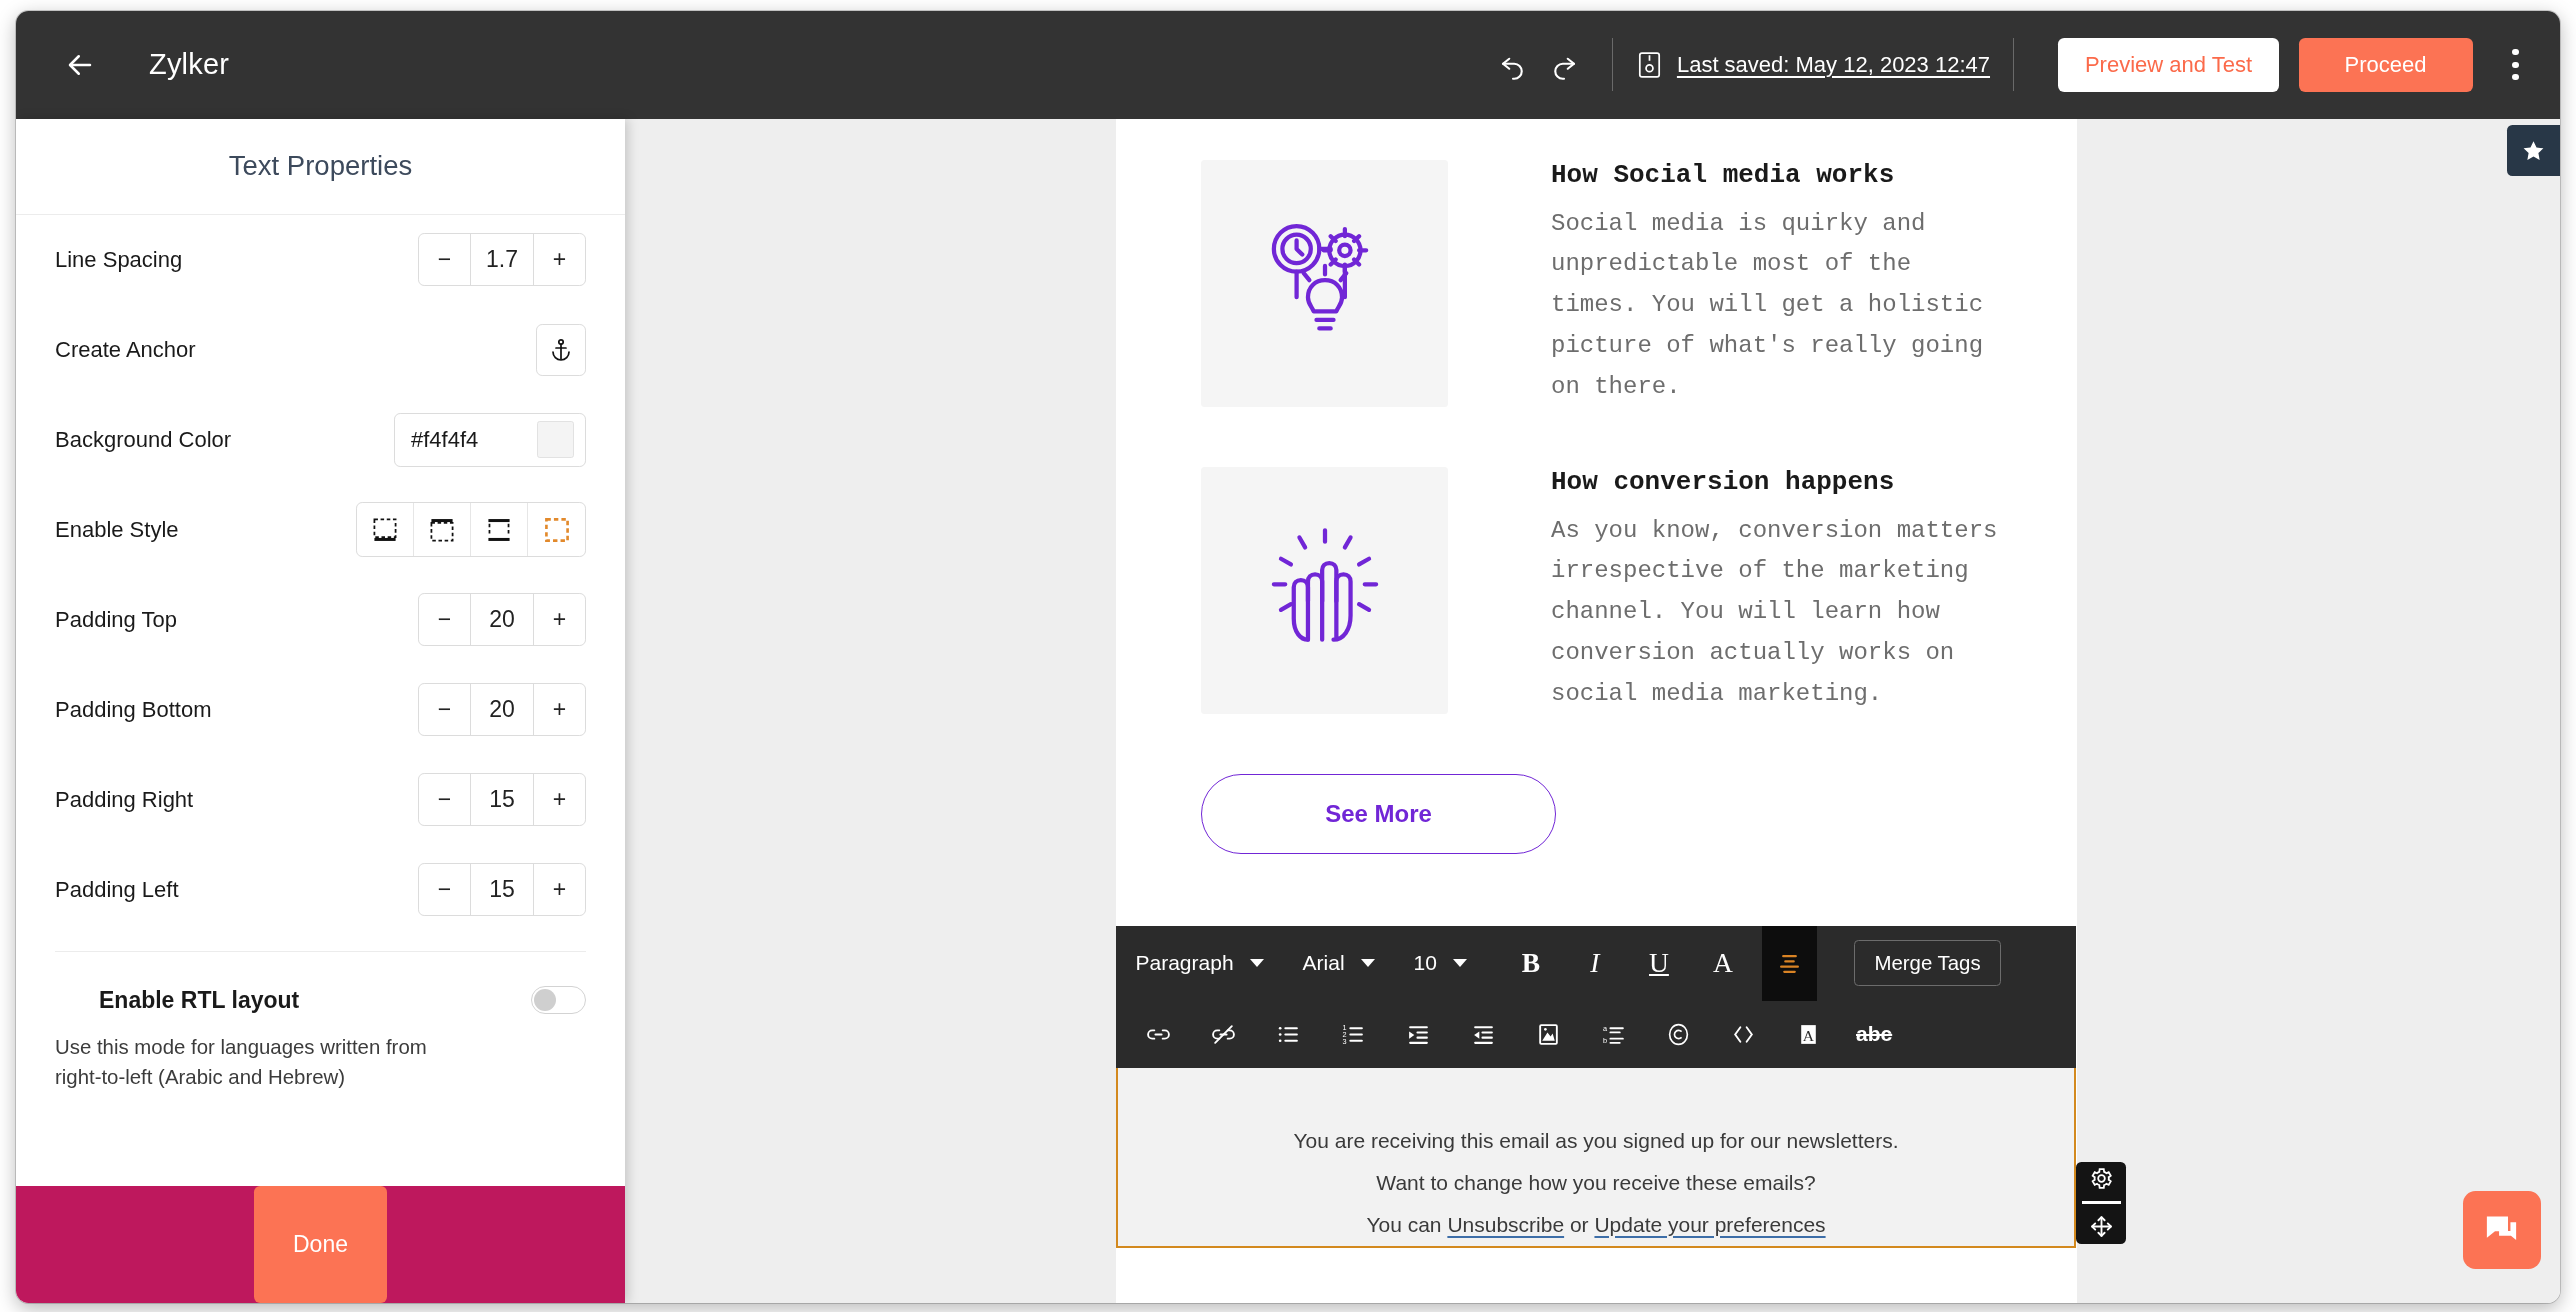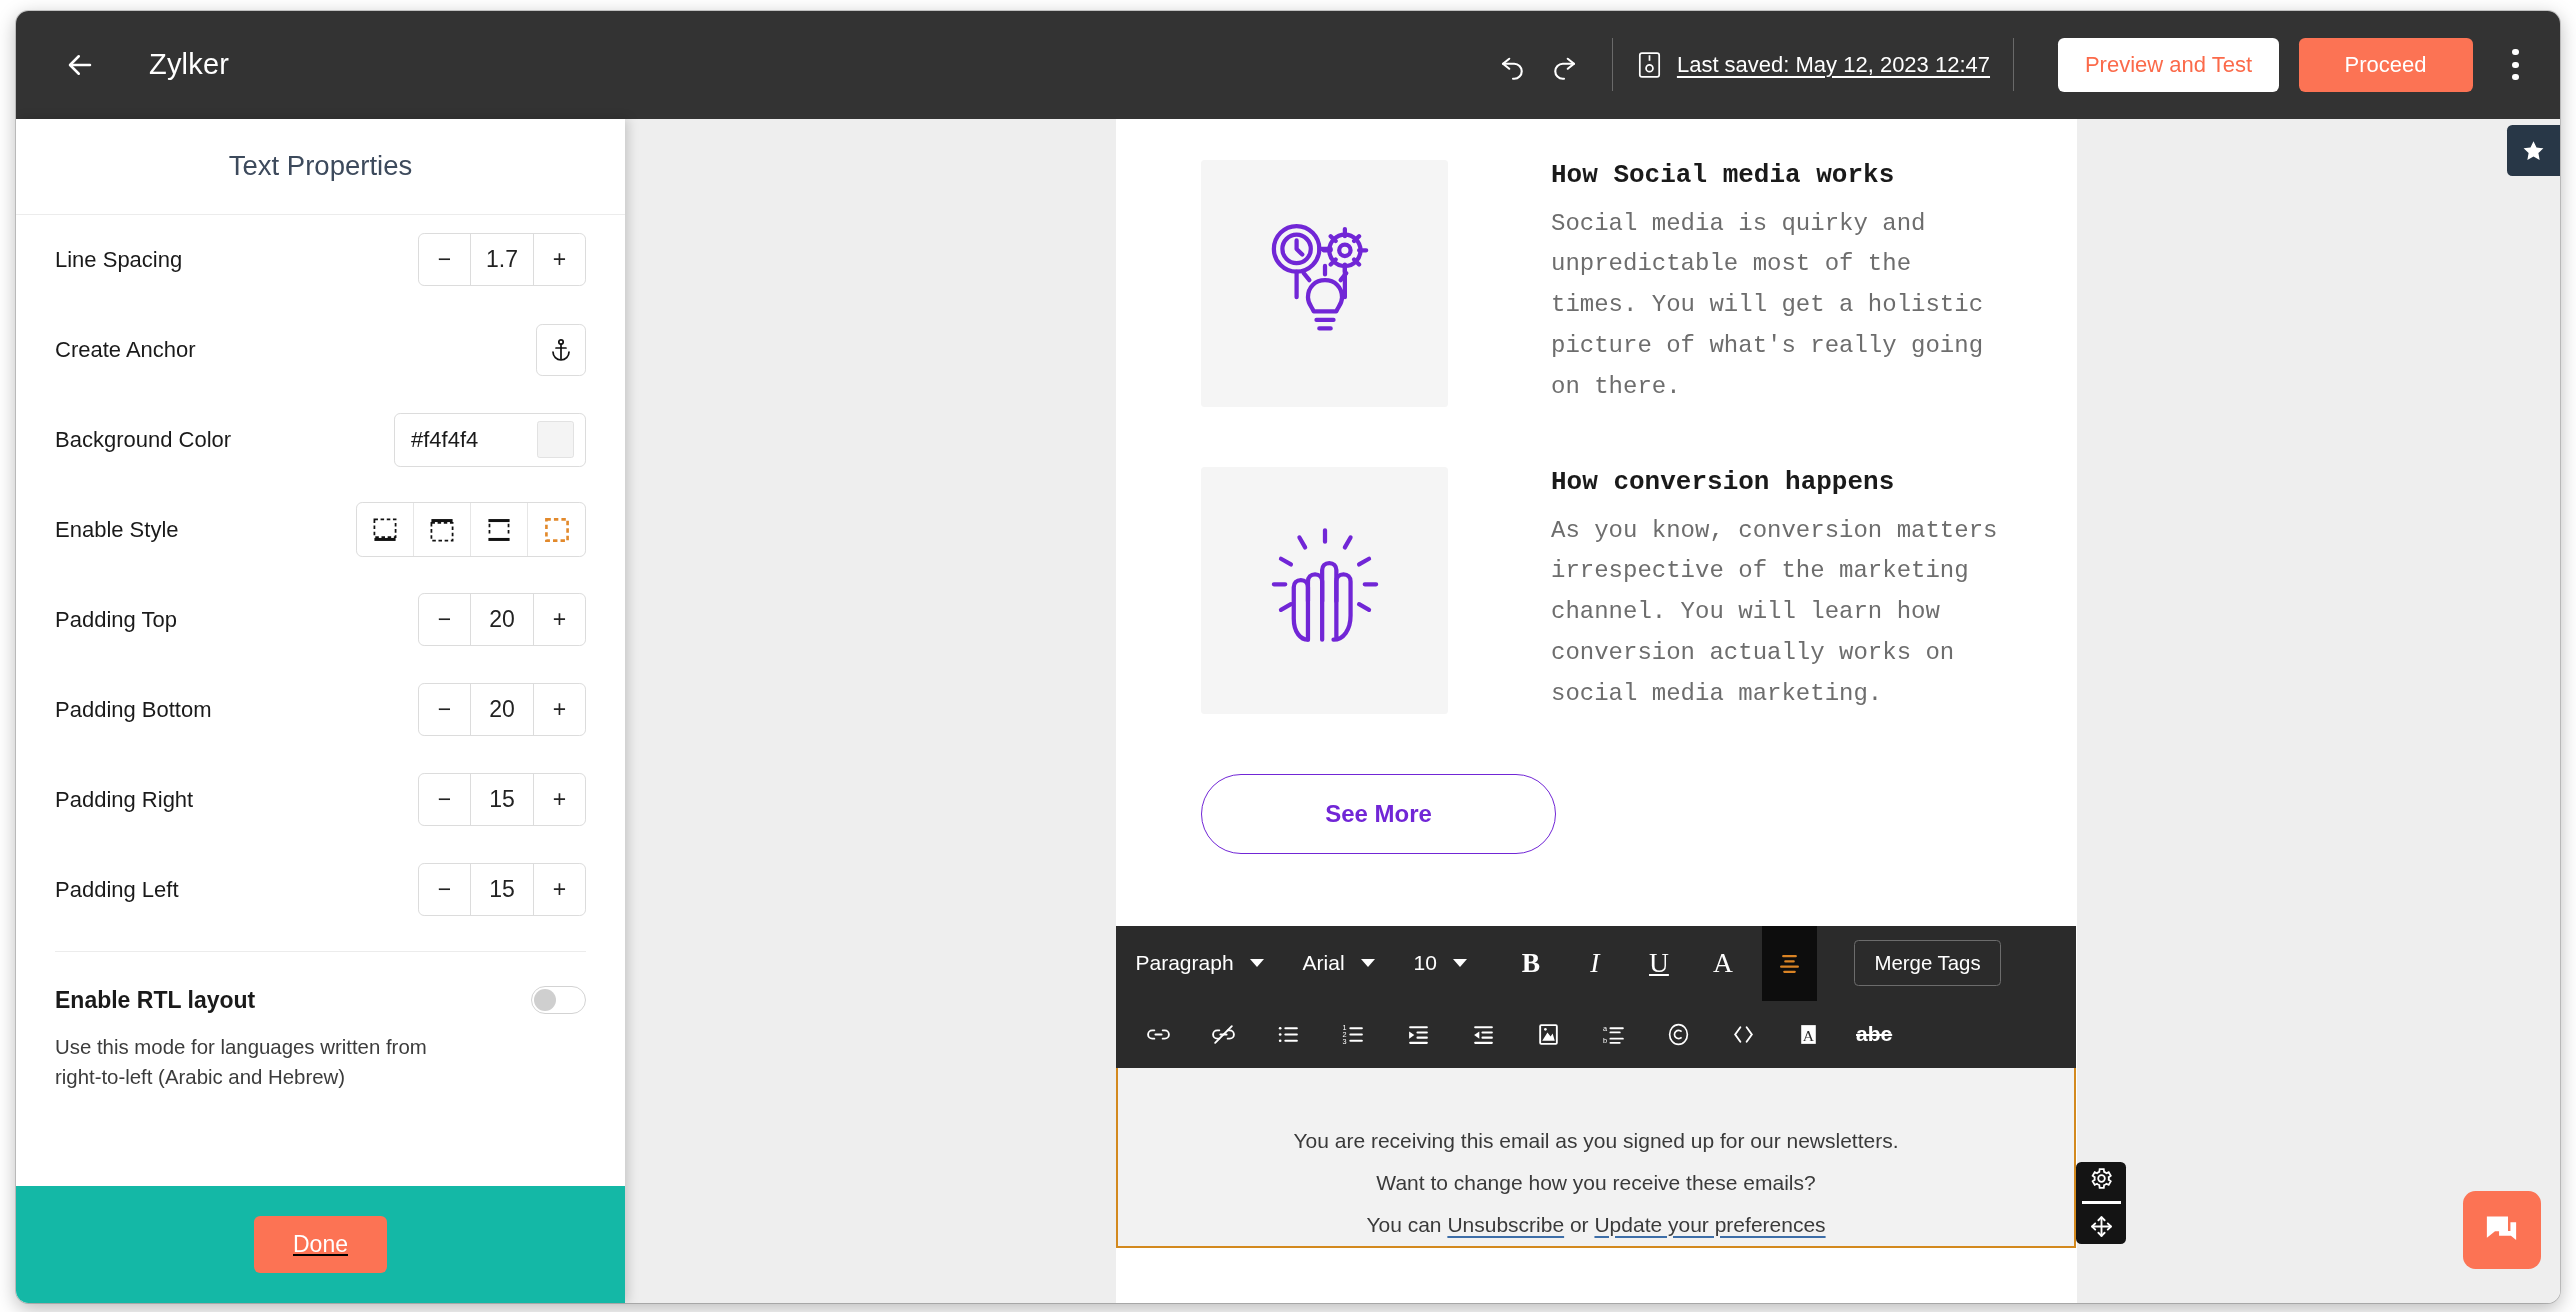--- a/index.html
+++ b/index.html
@@ -86,32 +86,32 @@
     background: #f4f4f4; border: 0.9px solid #e2e2e2; border-radius: 2.7px; cursor: pointer; }
 
   .bstyle-group { display:flex; border: 0.9px solid #dcdcdc; border-radius: 6.2px; overflow:hidden; background:#fff; }
   .bstyle-opt { width: 57px; height: 53px; display:flex; align-items:center; justify-content:center;
     border-right: 0.9px solid #e6e6e6; cursor: pointer; }
   .bstyle-opt:last-child { border-right: none; }
 
   .divider { height: 0.9px; background: #ececec; margin: 16px 0 0 0; }
 
   .rtl-row { display:flex; align-items:center; justify-content: space-between;
-    padding-top: 35px; }
+    padding-top: 35px; margin-left: 44px; }
   .rtl-label { font-size: 23px; font-weight: bold; color: #1a1a1a; }
   .toggle { width: 55px; height: 27.5px; border-radius: 14px; border: 0.9px solid #d3d3d3;
     background: #ffffff; position: relative; cursor: pointer; }
   .toggle i { position: absolute; left: 1.8px; top: 1.8px; width: 22px; height: 22px;
     border-radius: 50%; background: #cfcfcf; display: block; }
   .rtl-desc { font-size: 20.4px; color: #3c3c3c; line-height: 1.45; margin-top: 19.5px;
     max-width: 417px; }
 
   .panel-foot {
-    flex: 0 0 auto; height: 117px; background: #14b8a6;
-    display: flex; align-items: center; justify-content: center; text-decoration: underline;
+    flex: 0 0 auto; height: 117px; background: #be185d;
+    display: flex; justify-content: center;
   }
   .btn-done { background: #fc7354; color: #fff; border: none; border-radius: 6.2px;
     font-size: 23px; padding: 15px 39px; cursor: pointer;
     font-family: "Liberation Sans", sans-serif; }
 
   
   .canvas { position: absolute; left: 609px; top: 108px; right: 0; bottom: 0;
     background: #eeeeee; }
   .stage { position: absolute; left: 0; top: 0; width: 1219px; height: 100%;
     background: #eeeeee; }

